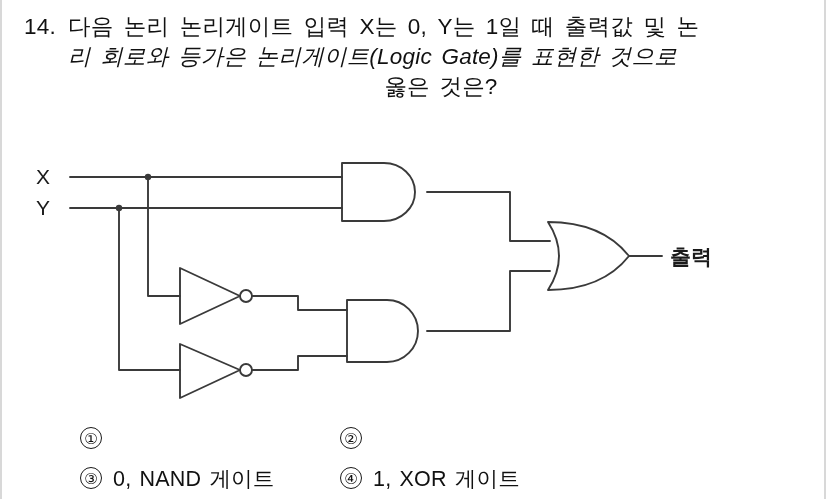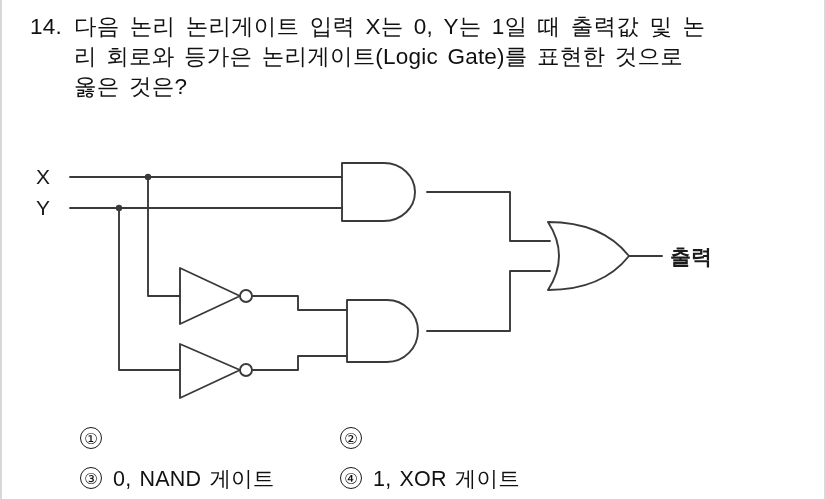--- a/index.html
+++ b/index.html
@@ -24,41 +24,40 @@
     border-left: 2px solid #d8d8d8;
     border-right: 2px solid #d8d8d8;
   }
 
   
   .question-block {
     position: absolute;
     left: 22px;
     top: 12px;
     width: 790px;
-    margin-left: 6px;
   }
   .q-line {
     display: flex;
     align-items: baseline;
     font-size: 22.5px;
     line-height: 30px;
     letter-spacing: 0.2px;
     white-space: nowrap;
   }
   .q-number {
     width: 44px;
     flex: 0 0 44px;
     font-size: 22.5px;
   }
   .q-text-1, .q-text-2, .q-text-3 {
     flex: 1;
   }
   .q-text-1 { word-spacing: 4.0px; }
-  .q-text-2 { word-spacing: 3.2px; }
-  .q-text-3 { word-spacing: 3.2px; }
+  .q-text-2 { word-spacing: 3.2px; font-style: italic; }
+  .q-text-3 { word-spacing: 3.2px; text-align: center; }
   .q-indent {
     width: 44px;
     flex: 0 0 44px;
   }
 
   
   .circuit-wrap {
     position: absolute;
     left: 0px;
     top: 148px;

